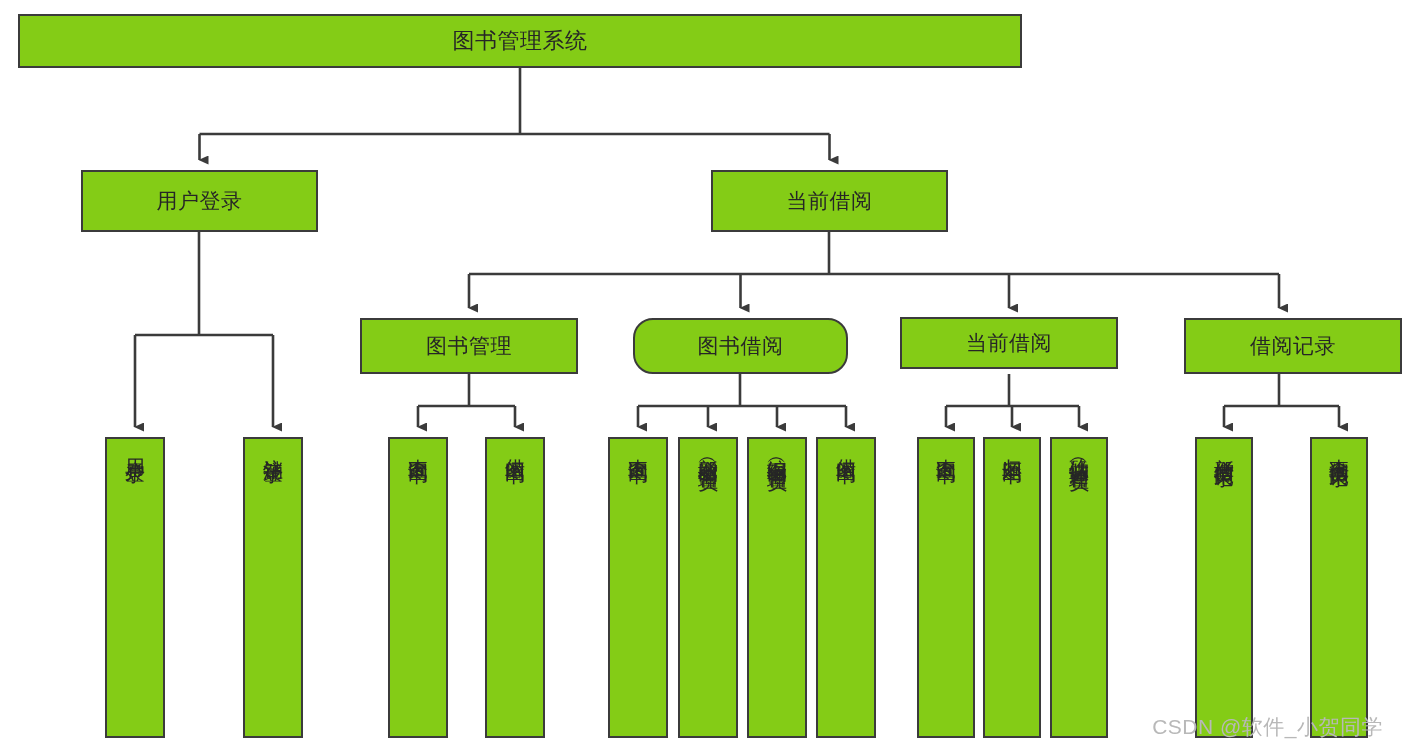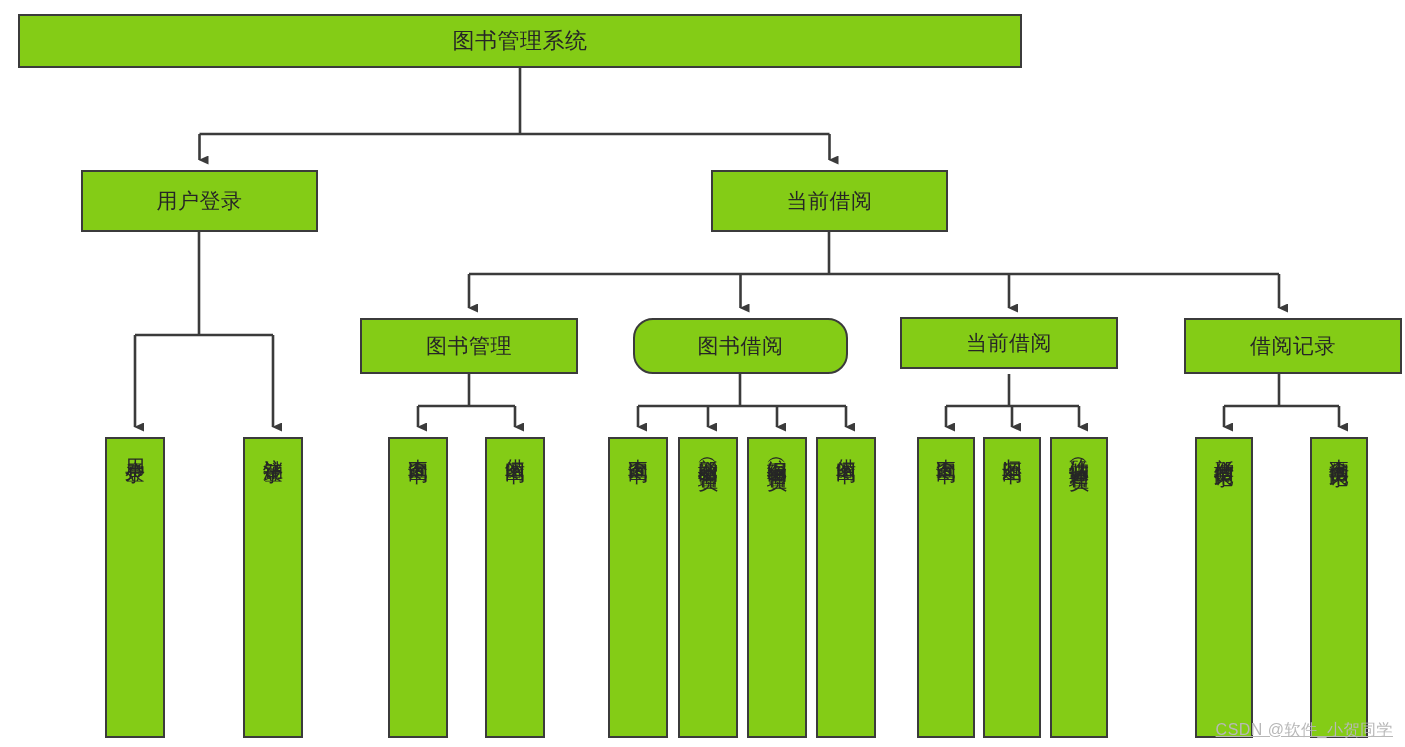--- a/index.html
+++ b/index.html
@@ -53,28 +53,27 @@
     max-height: 280px;
   }
   .node.root .label { font-size: 22px; }
   .node.leaf {
     align-items: flex-start;
     justify-content: center;
     padding-top: 4px;
   }
   .watermark {
     position: absolute;
-    right: 12px;
+    right: 22px;
     bottom: 6px;
-    font-size: 16px;
+    font-size: 21px;
     color: #b8b8b8;
     letter-spacing: 0.5px;
     white-space: nowrap;
     user-select: none;
-    text-decoration: underline;
   }
 </style>
 </head>
 <body>
 
 <div id="canvas">
   <svg id="wires" viewBox="0 0 1405 747">
     <defs>
       <marker id="arrowhead" markerWidth="9" markerHeight="10" refX="4.5" refY="9" orient="auto" markerUnits="userSpaceOnUse">
         <path d="M0,0 L9,0 L4.5,10 Z" fill="#3b3b3b"></path>

